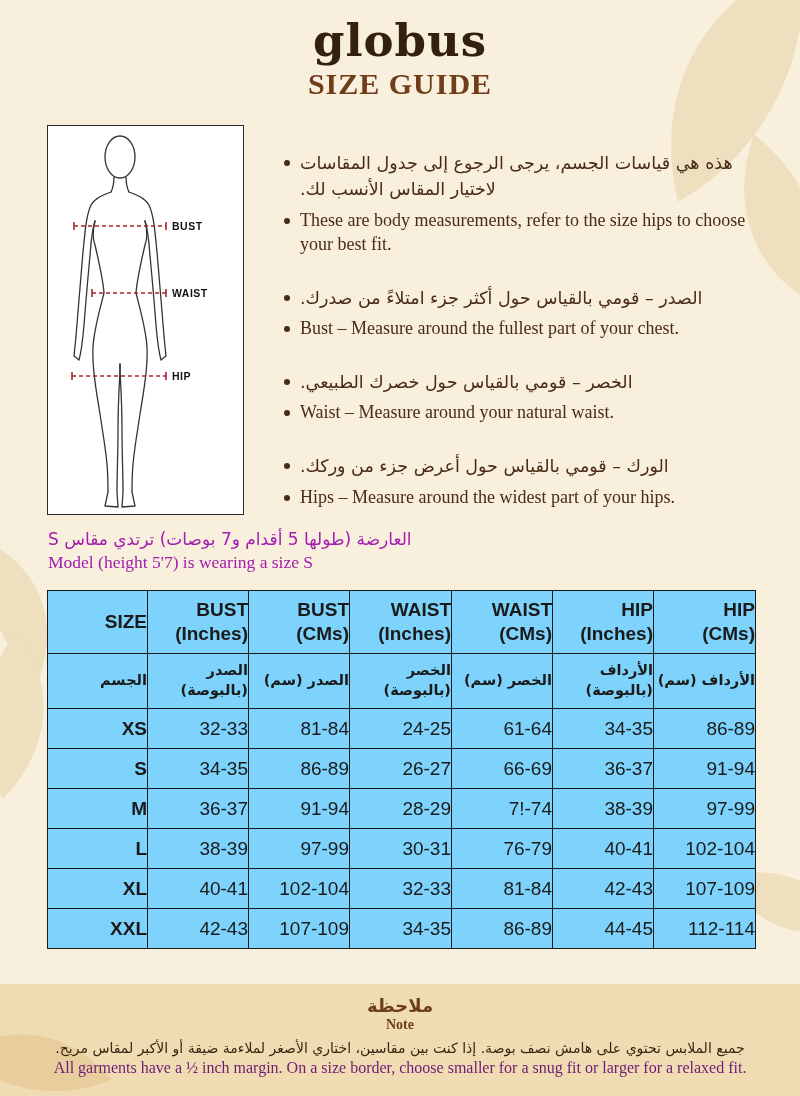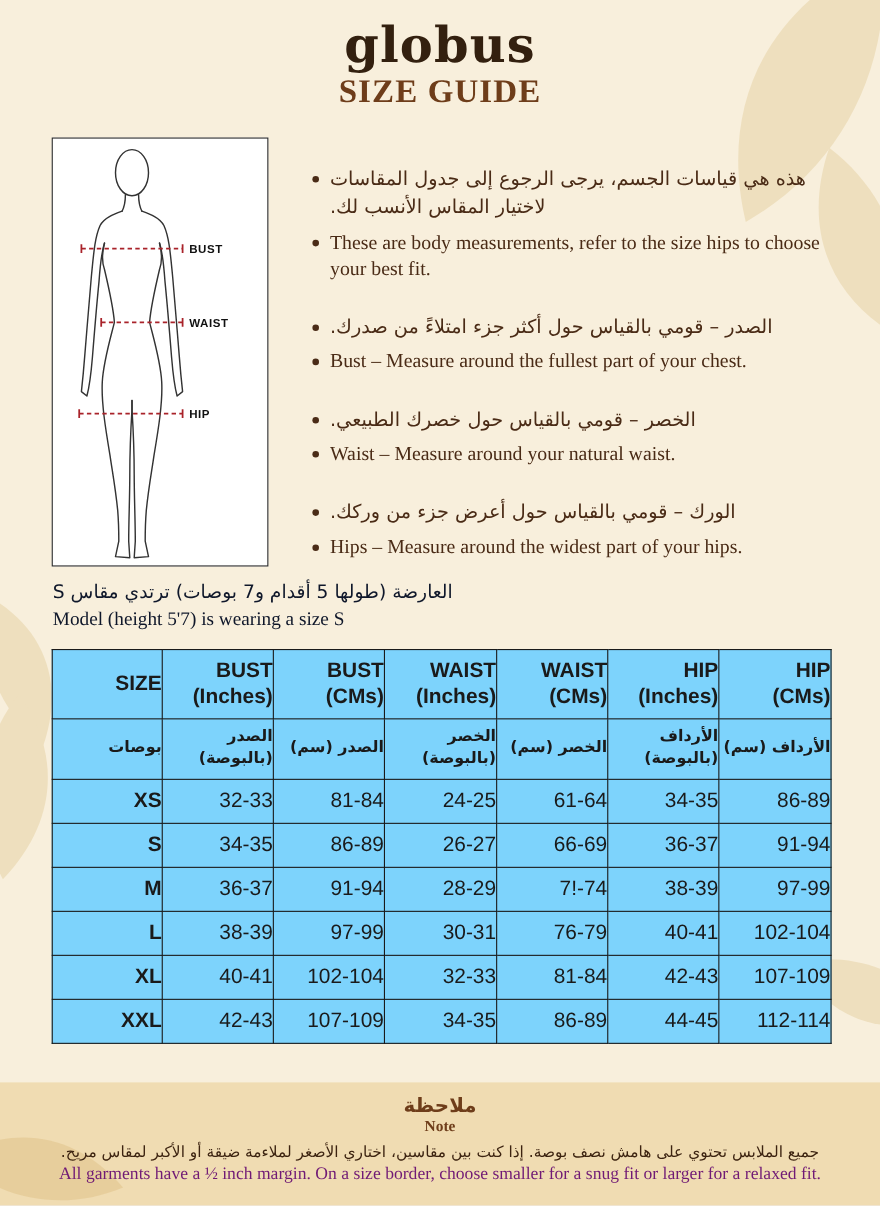--- a/index.html
+++ b/index.html
@@ -43,21 +43,21 @@
   .instructions { position:absolute; left:284px; top:150px; width:482px; z-index:1; }
   .instr-group { margin-bottom:28px; }
   .instr-line { display:flex; align-items:flex-start; }
   .dot { width:6px; height:6px; border-radius:50%; background:var(--text-brown,#4a2b16); margin:10px 10px 0 0; flex:none; }
   .txt { display:block; width:100%; }
   .txt.ar { font-family:"DejaVu Sans", sans-serif; font-size:17.5px; line-height:1.5; text-align:left; }
   .txt.en { font-family:"Liberation Serif", serif; font-size:18px; line-height:1.38; }
   .instr-line + .instr-line { margin-top:5px; }
 
   
-  .model-note { position:absolute; left:48px; top:529px; z-index:1; color:#0f172a; }
+  .model-note { position:absolute; left:48px; top:529px; z-index:1; color:#a21caf; }
   .model-note .ar { font-family:"DejaVu Sans", sans-serif; font-size:17px; text-align:left; }
   .model-note .en { font-family:"Liberation Serif", serif; font-size:17.5px; margin-top:3px; }
 
   
   .size-table {
     position:absolute; left:47px; top:590px; width:708px; z-index:1;
     border-collapse:collapse; background:#7dd3fc; table-layout:fixed;
     font-family:"Liberation Sans", sans-serif; color:var(--table-ink,#1a1a1a);
     text-align:right;
   }
@@ -214,21 +214,21 @@
         <th class="en">WAIST
 (Inches)</th>
         <th class="en">WAIST
 (CMs)</th>
         <th class="en">HIP
 (Inches)</th>
         <th class="en">HIP
 (CMs)</th>
       </tr>
       <tr>
-        <th class="ar" dir="rtl">بوصات</th>
+        <th class="ar" dir="rtl">الجسم</th>
         <th class="ar" dir="rtl">الصدر
 (بالبوصة)</th>
         <th class="ar" dir="rtl">الصدر (سم)</th>
         <th class="ar" dir="rtl">الخصر
 (بالبوصة)</th>
         <th class="ar" dir="rtl">الخصر (سم)</th>
         <th class="ar" dir="rtl">الأرداف
 (بالبوصة)</th>
         <th class="ar" dir="rtl">الأرداف (سم)</th>
       </tr>

